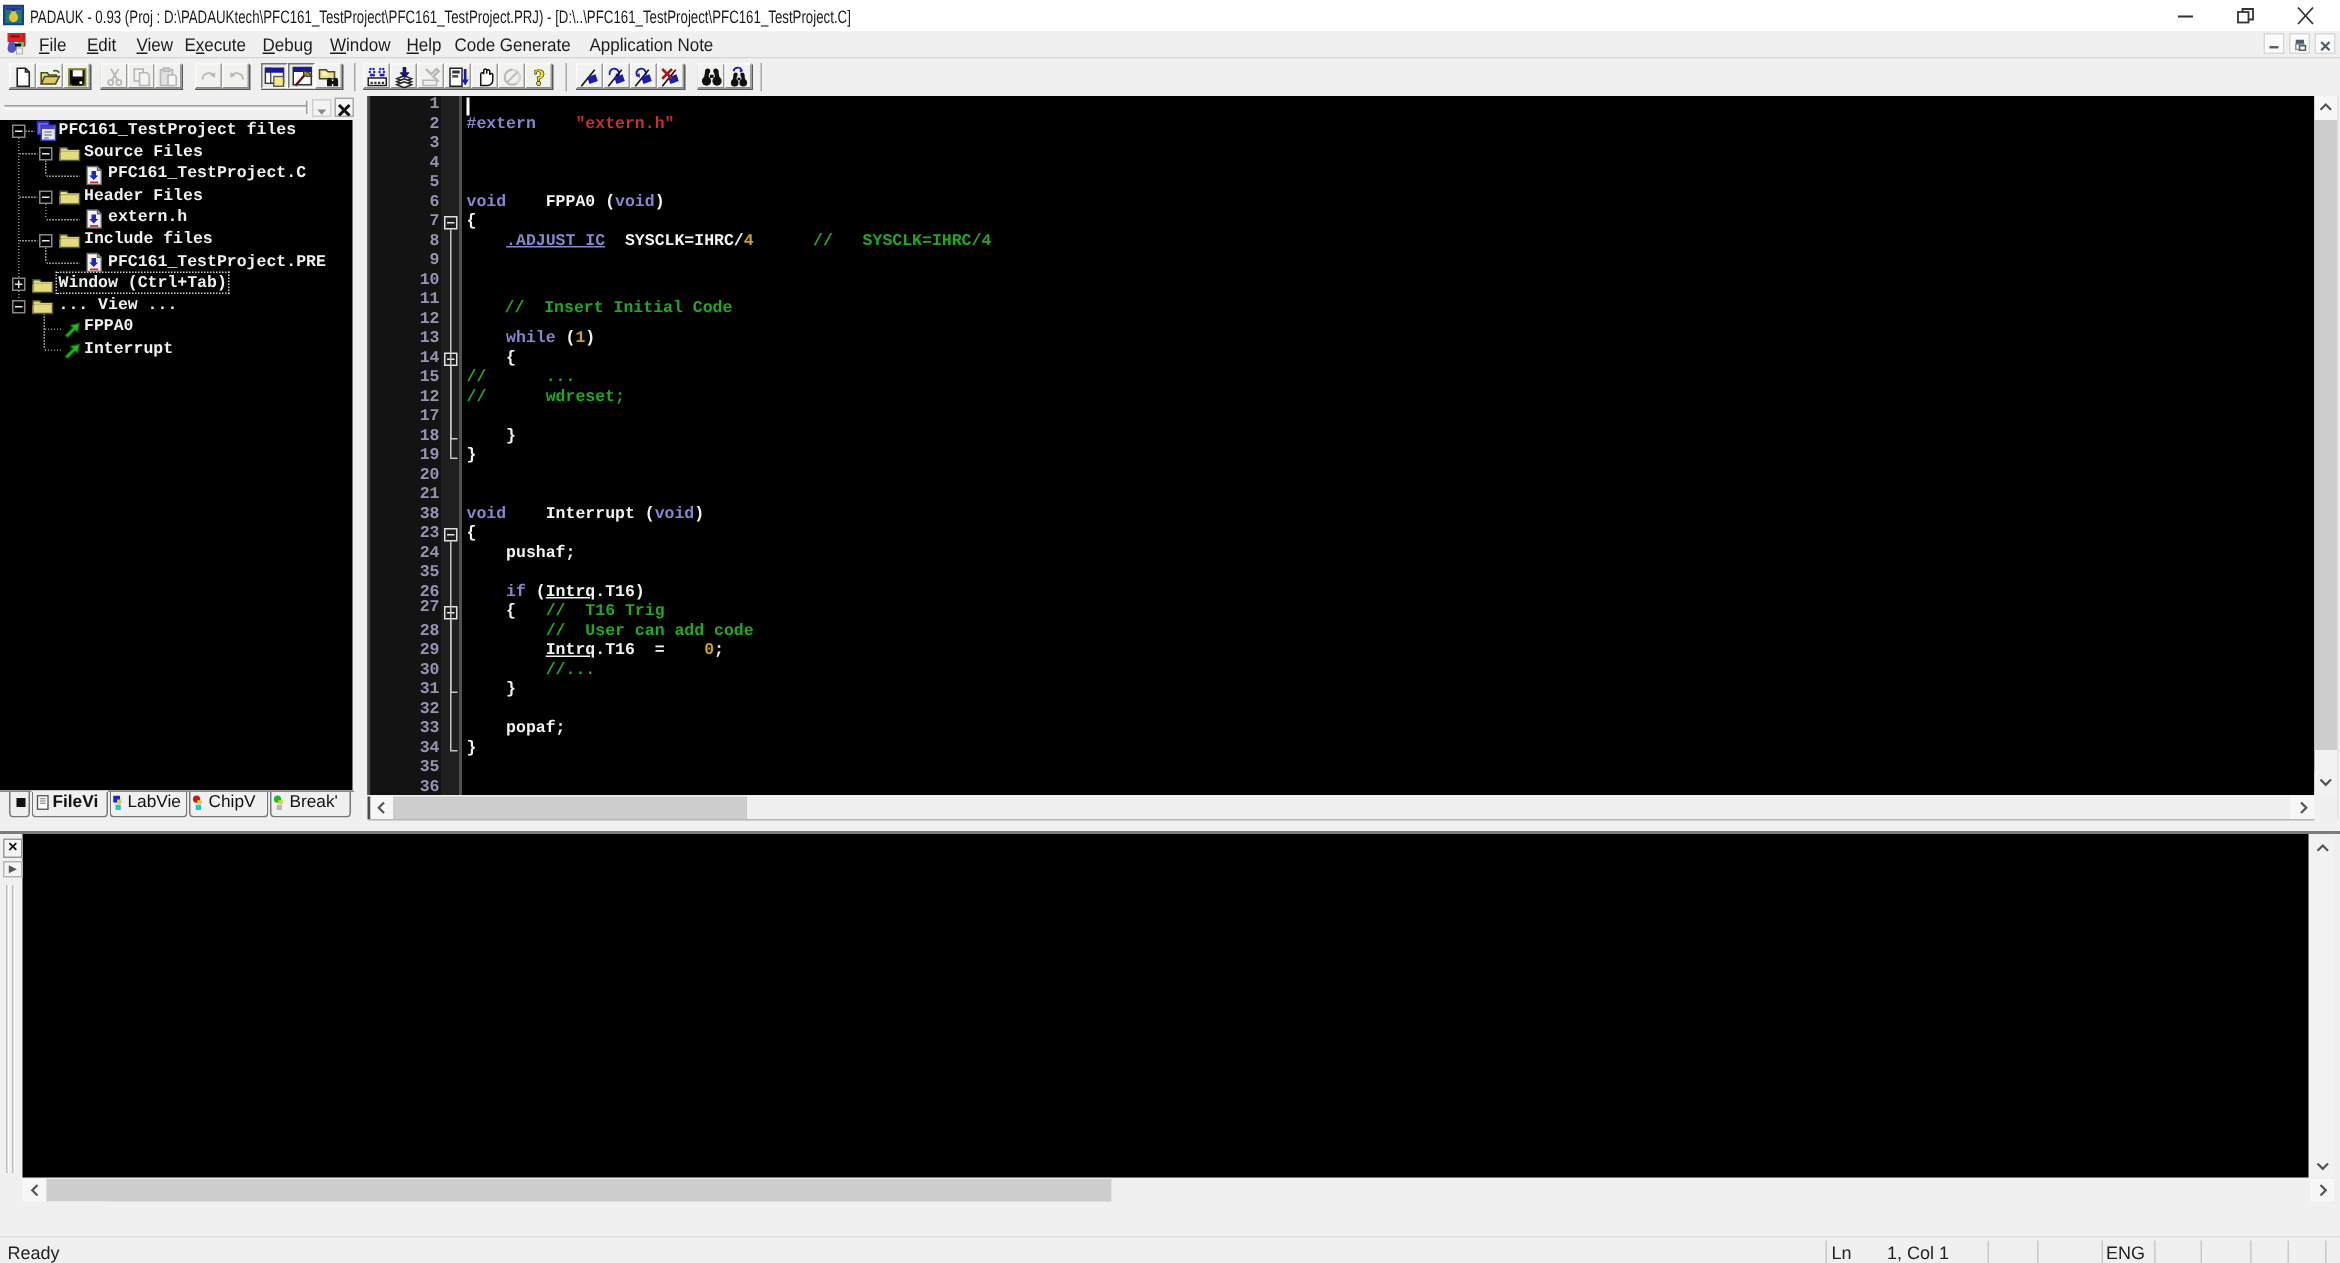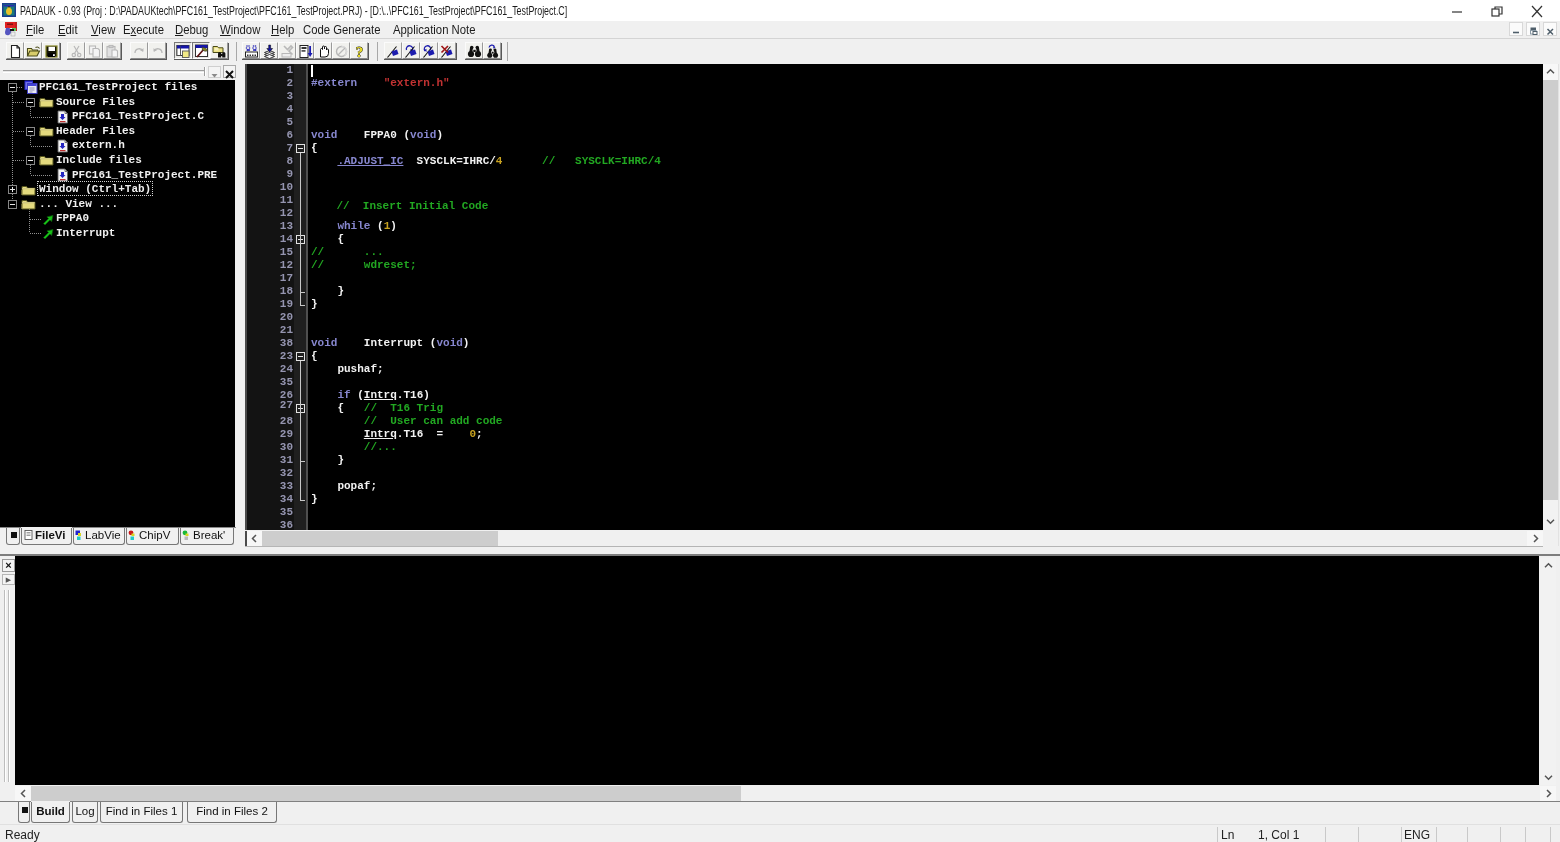--- a/index.html
+++ b/index.html
@@ -595,29 +595,20 @@
   <div class="abs sbtrack" style="left:15px;top:786px;width:1541px;height:15px;"></div>
   <div class="abs sbbtn" style="left:15px;top:786px;width:16px;height:15px;"><svg width="15" height="15" viewBox="0 0 15 15">
         <path d="M9 4 L5.5 7.5 L9 11" fill="none" stroke="#555" stroke-width="1.5"></path>
       </svg></div>
   <div class="abs sbthumb" style="left:31px;top:786px;width:710px;height:15px;"></div>
   <div class="abs sbbtn" style="left:1540px;top:786px;width:16px;height:15px;"><svg width="15" height="15" viewBox="0 0 15 15">
         <path d="M6 4 L9.5 7.5 L6 11" fill="none" stroke="#555" stroke-width="1.5"></path>
       </svg></div>
 
   <div class="abs" style="left:31px;top:801px;width:39px;height:1px;background:#f0f0f0;z-index:5;"></div>
-  <div class="abs" id="outtabs">
-  <div class="otab" style="left:18px;width:12px;">
-        <div style="position:absolute;left:2.5px;top:5px;width:6px;height:6px;background:#111;"></div>
-      </div>
-  <div class="otab" style="left:31px;width:39px;font-weight:bold;line-height:19px;">Build</div>
-  <div class="otab" style="left:72px;width:26px;line-height:19px;">Log</div>
-  <div class="otab" style="left:100px;width:83px;line-height:19px;">Find in Files 1</div>
-  <div class="otab" style="left:187px;width:90px;line-height:19px;">Find in Files 2</div>
-  </div>
 
   <div class="abs" id="status">
   <div class="abs" style="left:5px;top:3px;font-size:12px;">Ready</div>
   <div class="spanel" style="left:1217px;width:108px;"></div>
   <div class="spanel" style="left:1325px;width:33px;"></div>
   <div class="spanel" style="left:1358px;width:43px;"></div>
   <div class="spanel" style="left:1401px;width:35px;"></div>
   <div class="spanel" style="left:1436px;width:31px;"></div>
   <div class="spanel" style="left:1467px;width:33px;"></div>
   <div class="spanel" style="left:1500px;width:25px;"></div>

